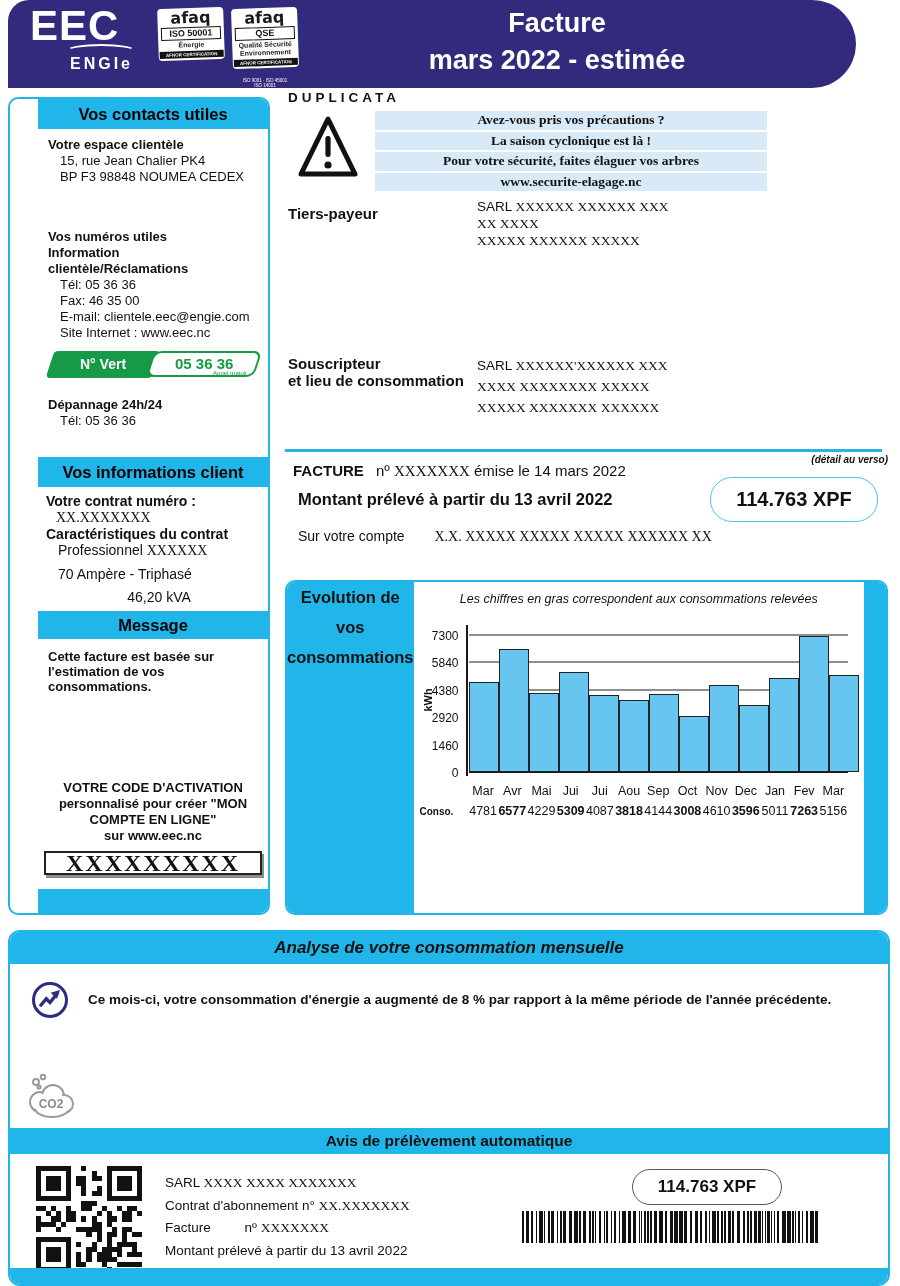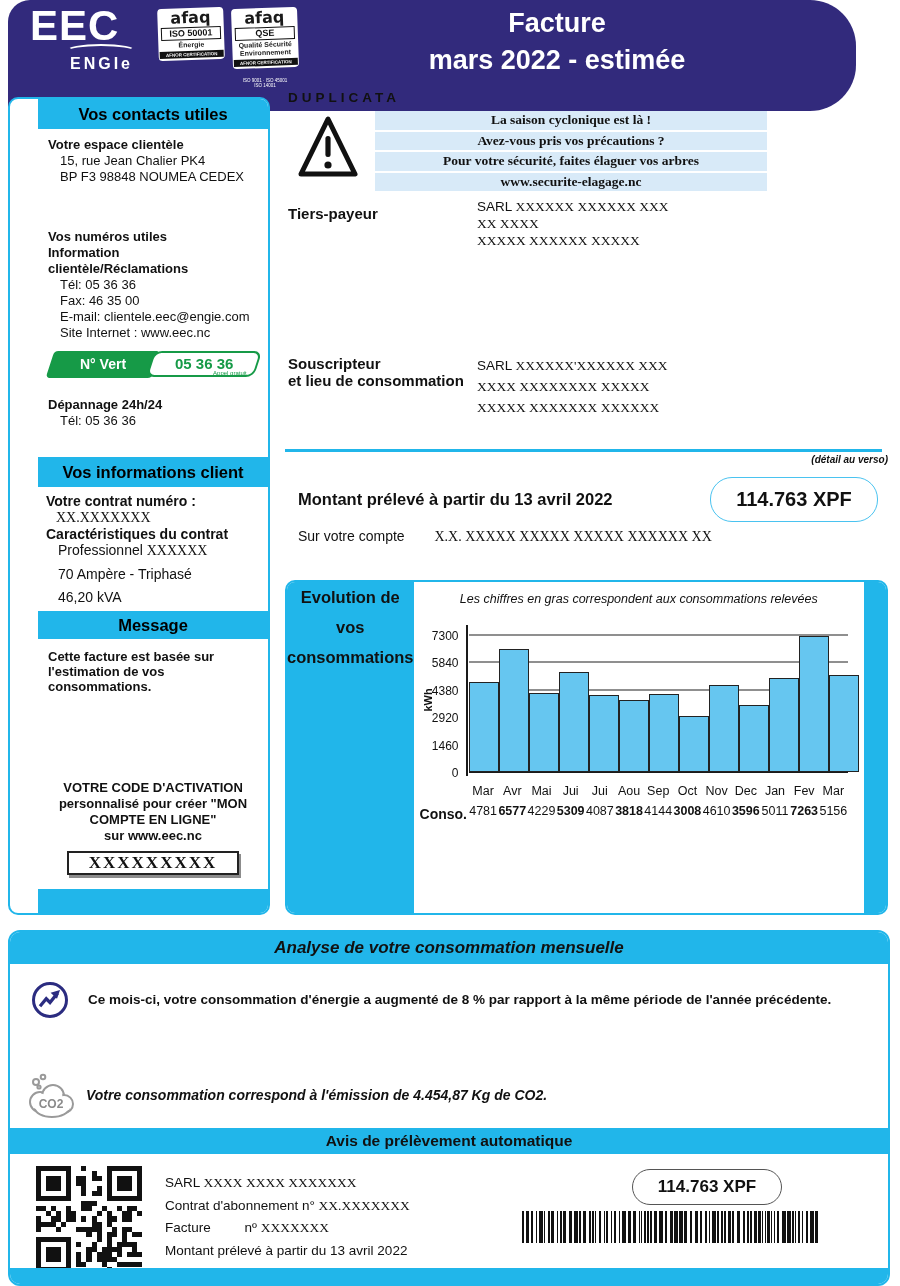--- a/index.html
+++ b/index.html
@@ -5,21 +5,21 @@
   :root{
     --cyan:#21B6EA; --navy:#322A7C; --bar:#66C6F0; --warnbg:#D8EAF8;
     --green:#169A47; --pillborder:#4AC3F0;
   }
   *{margin:0;padding:0;box-sizing:border-box;}
   body{background:#fff;font-family:"Liberation Sans",sans-serif;color:#111;}
   .page{position:relative;width:900px;height:1286px;background:#fff;overflow:hidden;}
   .serif-x{font-family:"Liberation Serif",serif;}
 
   
-  .topbar{position:absolute;left:8px;top:0;width:848px;height:111px;background:var(--navy);
+  .topbar{position:absolute;left:8px;top:0;width:848px;height:88px;background:var(--navy);
           border-radius:22px 46px 46px 0;}
   .brand{position:absolute;left:22px;top:4px;color:#fff;}
   .brand .eec{font-size:42px;font-weight:bold;letter-spacing:1px;line-height:44px;}
   .brand .swoosh{width:70px;height:14px;border:2px solid transparent;border-top:2px solid #fff;
                  border-radius:50%;margin-left:36px;margin-top:-4px;}
   .brand .engie{font-size:16px;font-weight:bold;letter-spacing:3px;margin-left:40px;margin-top:-3px;}
   .badge{position:absolute;top:8px;width:66px;background:#fff;border-radius:4px;text-align:center;
          padding:2px 1px;transform:rotate(-2deg);}
   .badge-1{left:150px;}
   .badge-2{left:224px;}
@@ -52,21 +52,21 @@
   .nvert-left span{display:inline-block;transform:skewX(18deg);}
   .nvert-right{border:2px solid var(--green);color:var(--green);font-weight:bold;font-size:15px;width:108px;
                height:26px;line-height:22px;text-align:center;transform:skewX(-18deg);
                border-radius:8px;margin-left:-6px;background:#fff;position:relative;}
   .nvert-right .num{display:inline-block;transform:skewX(18deg);}
   .nvert-right .free{position:absolute;right:6px;bottom:-9px;font-size:6px;color:var(--green);
                      transform:skewX(18deg);font-weight:normal;}
   .activation{position:absolute;left:6px;right:6px;bottom:14px;text-align:center;font-weight:bold;font-size:13px;line-height:16px;}
   .code-box{display:inline-block;margin-top:7px;border:2px solid #222;background:#fff;
             box-shadow:2px 3px 0 rgba(0,0,0,.45);padding:2px 20px;
-            font-family:"Liberation Serif",serif;font-size:17px;font-weight:bold;letter-spacing:2px;}
+            font-family:"Liberation Serif",serif;font-size:24px;font-weight:bold;letter-spacing:2px;}
 
   
   .main{position:absolute;left:285px;top:90px;width:605px;height:490px;}
   .duplicata{position:absolute;left:3px;top:0;font-weight:bold;font-size:13.5px;letter-spacing:4px;}
   .warn-tri{position:absolute;left:12px;top:24px;}
   .warn-box{position:absolute;left:90px;top:21px;width:392px;font-family:"Liberation Serif",serif;
             font-weight:bold;font-size:13.5px;text-align:center;}
   .warn-box div{background:var(--warnbg);line-height:18.5px;margin-bottom:2px;}
   .field-label{position:absolute;font-weight:bold;font-size:15px;line-height:17px;}
   .addr{position:absolute;font-size:13.5px;line-height:17px;}
@@ -95,21 +95,21 @@
   .yaxis{position:absolute;left:-3px;top:-10px;bottom:-4px;width:2.5px;background:#1a1a1a;}
   .bars{position:absolute;left:0;right:0;top:0;bottom:0;display:flex;align-items:flex-end;}
   .bar-cell{flex:1;display:flex;justify-content:center;}
   .bar{width:30px;background:var(--bar);border:1px solid #222;}
   .kwh{position:absolute;left:2px;top:112px;transform:rotate(-90deg);font-weight:bold;font-size:11px;}
   .xrow{position:absolute;left:55px;right:16px;display:flex;font-size:12.5px;text-align:center;}
   .xrow div{flex:1;}
   .months{top:202px;}
   .cvals{top:222px;}
   .cvals .meas{font-weight:bold;}
-  .conso-lab{position:absolute;left:6px;top:224px;font-weight:bold;font-size:14px;}
+  .conso-lab{position:absolute;left:6px;top:224px;font-weight:bold;font-size:10px;}
   .chart-foot{background:var(--cyan);flex:0 0 22px;}
 
   
   .ana-panel{position:absolute;left:8px;top:930px;width:882px;height:356px;border:2px solid var(--cyan);
              border-radius:12px;overflow:hidden;background:#fff;}
   .ana-head{position:absolute;left:0;right:0;top:0;height:32px;background:var(--cyan);text-align:center;
             font-weight:bold;font-style:italic;font-size:17px;line-height:32px;}
   .trend-icon{position:absolute;left:22px;top:50px;width:36px;height:36px;border:3px solid #2B2C80;border-radius:50%;}
   .trend-text{position:absolute;left:78px;top:60px;right:30px;font-weight:bold;font-size:13.5px;}
   .co2-icon{position:absolute;left:12px;top:138px;}
@@ -180,21 +180,21 @@
       <div class="ind">Tél: 05 36 36</div>
     </div>
 
     <div class="side-head">Vos informations client</div>
     <div class="client-body">
       <div><span class="b">Votre contrat numéro :</span>
         <span style="margin-left:10px;"><span class="serif-x">XX.XXXXXXX</span></span></div>
       <div class="b">Caractéristiques du contrat</div>
       <div class="ind">Professionnel <span class="serif-x">XXXXXX</span></div>
       <div class="ind" style="margin-top:7px;">70 Ampère - Triphasé</div>
-      <div class="ind" style="margin-top:7px;">46,20 kVA</div>
+      <div class="ind" style="margin-top:7px;text-align:center;">46,20 kVA</div>
     </div>
 
     <div class="side-head msg">Message</div>
     <div class="message-body">
       <div class="b">Cette facture est basée sur l'estimation de vos consommations.</div>
       <div class="activation">
         <div>VOTRE CODE D'ACTIVATION</div>
         <div>personnalisé pour créer "MON COMPTE EN LIGNE"</div>
         <div>sur www.eec.nc</div>
         <div class="code-box"><span class="serif-x">XXXXXXXXX</span></div>
@@ -206,22 +206,22 @@
   <section class="main">
     <div class="duplicata">DUPLICATA</div>
 
     <svg class="warn-tri" width="62" height="66" viewBox="0 0 62 66">
       <path d="M31 5 L58 60 L4 60 Z" fill="none" stroke="#111" stroke-width="5" stroke-linejoin="round"></path>
       <rect x="28.4" y="22" width="5.2" height="21" rx="2.5" fill="#111"></rect>
       <circle cx="31" cy="51" r="3.6" fill="#111"></circle>
     </svg>
 
     <div class="warn-box">
+      <div>Avez-vous pris vos précautions ?</div>
       <div>La saison cyclonique est là !</div>
-      <div>Avez-vous pris vos précautions ?</div>
       <div>Pour votre sécurité, faites élaguer vos arbres</div>
       <div>www.securite-elagage.nc</div>
     </div>
 
     <div class="field-label" style="left:3px;top:115px;">Tiers-payeur</div>
     <div class="addr" style="left:192px;top:108px;">
       <div>SARL <span class="serif-x">XXXXXX XXXXXX XXX</span></div>
       <div><span class="serif-x">XX XXXX</span></div>
       <div><span class="serif-x">XXXXX XXXXXX XXXXX</span></div>
     </div>
@@ -231,20 +231,24 @@
       <div>et lieu de consommation</div>
     </div>
     <div class="addr sous" style="left:192px;top:265px;">
       <div>SARL <span class="serif-x">XXXXXX'XXXXXX XXX</span></div>
       <div><span class="serif-x">XXXX XXXXXXXX XXXXX</span></div>
       <div><span class="serif-x">XXXXX XXXXXXX XXXXXX</span></div>
     </div>
 
     <div class="rule"></div>
     <div class="detail-note">(détail au verso)</div>
+    <div class="fact-line">
+      <span class="fl">FACTURE</span>
+      <span>nº <span class="serif-x">XXXXXXX</span> émise le 14 mars 2022</span>
+    </div>
     <div class="montant">Montant prélevé à partir du 13 avril 2022</div>
     <div class="amount-pill">114.763 XPF</div>
     <div class="compte">
       <span>Sur votre compte</span>
       <span class="cv"><span class="serif-x">X.X. XXXXX XXXXX XXXXX XXXXXX XX</span></span>
     </div>
   </section>
 
   <section class="chart-panel">
     <div class="chart-head">Evolution de vos consommations</div>
@@ -364,21 +368,20 @@
         <ellipse cx="30" cy="38" rx="17" ry="9"></ellipse>
       </g>
       <g fill="#fff">
         <circle cx="18" cy="32" r="8.4"></circle>
           <circle cx="31" cy="26" r="9.4"></circle>
           <circle cx="42" cy="34" r="7.4"></circle>
         <ellipse cx="30" cy="38" rx="15.4" ry="7.4"></ellipse>
       </g>
       <text x="29" y="38" text-anchor="middle" font-family="Liberation Sans, sans-serif" font-size="12" font-weight="bold" fill="#8a8a8a">CO2</text>
     </svg>
-    <div class="co2-text">Votre consommation correspond à l'émission de 4.454,87 Kg de CO2.</div>
 
     <div class="avis-bar">Avis de prélèvement automatique</div>
 
     <svg class="qr" id="qr" viewBox="0 0 21 21" shape-rendering="crispEdges">
         <rect x="0" y="0" width="21" height="21" fill="#fff"></rect>
         <rect x="0" y="0" width="7" height="7" fill="#111"></rect>
         <rect x="1" y="1" width="5" height="5" fill="#fff"></rect>
         <rect x="2" y="2" width="3" height="3" fill="#111"></rect>
         <rect x="14" y="0" width="7" height="7" fill="#111"></rect>
         <rect x="15" y="1" width="5" height="5" fill="#fff"></rect>

